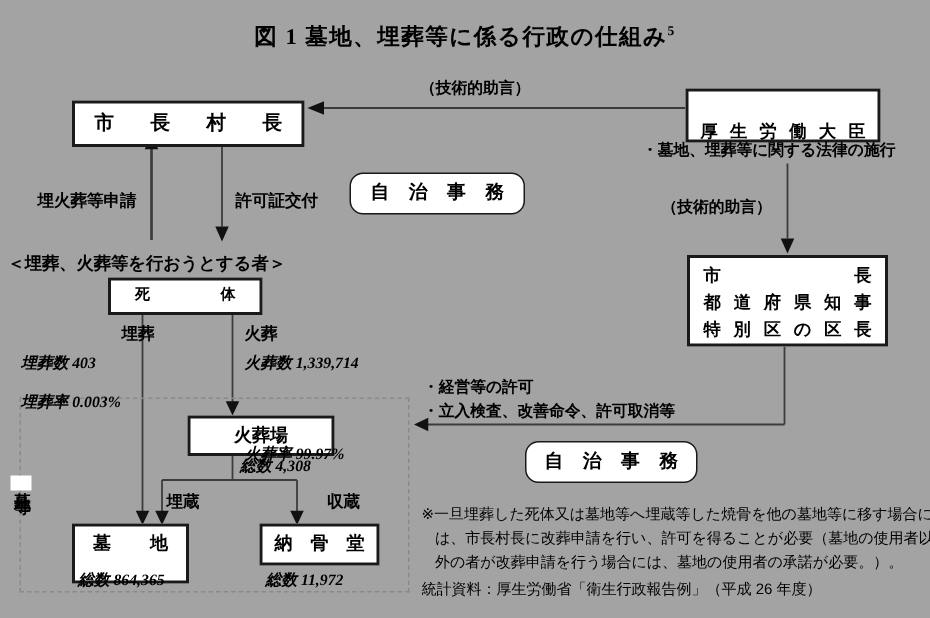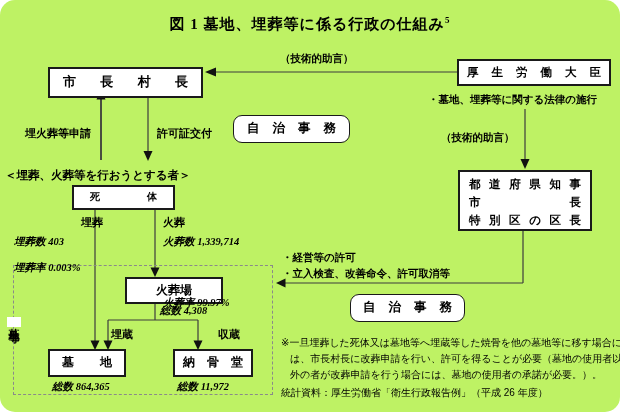--- a/index.html
+++ b/index.html
@@ -1,18 +1,18 @@
 <!DOCTYPE html>
 <html><head>
 <meta charset="utf-8">
 <style>
   html,body{margin:0;padding:0;background:#fff;}
   .canvas{
-    position:relative;width:620px;height:412px;background:#bef264;overflow:hidden;
-    font-family:"Liberation Sans","DejaVu Sans",sans-serif;color:#000;border-radius:15px;
+    position:relative;width:620px;height:412px;background:#a3a3a3;overflow:hidden;
+    font-family:"Liberation Sans","DejaVu Sans",sans-serif;color:#000;
   }
   .title{
     position:absolute;top:15px;left:0;width:620px;text-align:center;
     font-family:"Liberation Serif","DejaVu Serif",serif;
     font-size:15px;font-weight:bold;letter-spacing:1px;
   }
   .title sup{font-size:9px;}
   svg.connectors{position:absolute;left:0;top:0;}
   .box{
     position:absolute;box-sizing:border-box;border:2px solid #1a1a1a;background:#fff;
@@ -87,37 +87,37 @@
 
   <div class="dashed-region"></div>
   <div class="vert">墓地等</div>
 
   <div class="title">
     <span>図 1  墓地、埋葬等に係る行政の仕組み</span><sup>5</sup>
   </div>
 
   <div class="box jus" style="left:48px;top:67px;width:155px;height:31px;padding:0 13px;line-height:26px;font-size:13px;">市長村長</div>
 
-  <div class="box jus" style="left:457px;top:59px;width:154px;height:27px;padding:0 8px;line-height:22px;font-size:11.5px;">厚生労働大臣</div>
+  <div class="box jus" style="left:457px;top:59px;width:130px;height:27px;padding:16px 8px;line-height:22px;font-size:11.5px;">厚生労働大臣</div>
 
   <div class="box" style="left:458px;top:170px;width:134px;height:61px;padding:3px 9px;font-size:11.5px;">
+    <div class="govline">市長</div>
     <div class="govline">都道府県知事</div>
-    <div class="govline">市長</div>
     <div class="govline">特別区の区長</div>
   </div>
 
   <div class="box jus rounded" style="left:233px;top:115px;width:117px;height:28px;padding:0 13px;line-height:25px;font-size:12.5px;">自治事務</div>
 
   <div class="box jus rounded" style="left:350px;top:294px;width:115px;height:28px;padding:0 12px;line-height:25px;font-size:12.5px;">自治事務</div>
 
   <div class="box jus" style="left:72px;top:185px;width:103px;height:25px;padding:0 16px;line-height:20px;font-size:10px;">死体</div>
 
   <div class="box center" style="left:125px;top:277px;width:98px;height:27px;line-height:22px;font-size:12px;">火葬場</div>
 
-  <div class="box jus" style="left:48px;top:349px;width:78px;height:28px;padding:0 12px;line-height:23px;font-size:12px;">墓地</div>
+  <div class="box jus" style="left:48px;top:349px;width:78px;height:40px;padding:0 12px;line-height:23px;font-size:12px;">墓地</div>
 
   <div class="box jus" style="left:173px;top:349px;width:80px;height:28px;padding:0 8px;line-height:23px;font-size:12px;">納骨堂</div>
 
   <div class="lbl" style="left:280px;top:52px;font-size:10.5px;">（技術的助言）</div>
 
   <div class="lbl" style="left:428px;top:93px;font-size:10.5px;">・墓地、埋葬等に関する法律の施行</div>
 
   <div class="lbl" style="left:441px;top:131px;font-size:10.5px;">（技術的助言）</div>
 
   <div class="lbl" style="left:25px;top:126px;font-size:11px;">埋火葬等申請</div>

